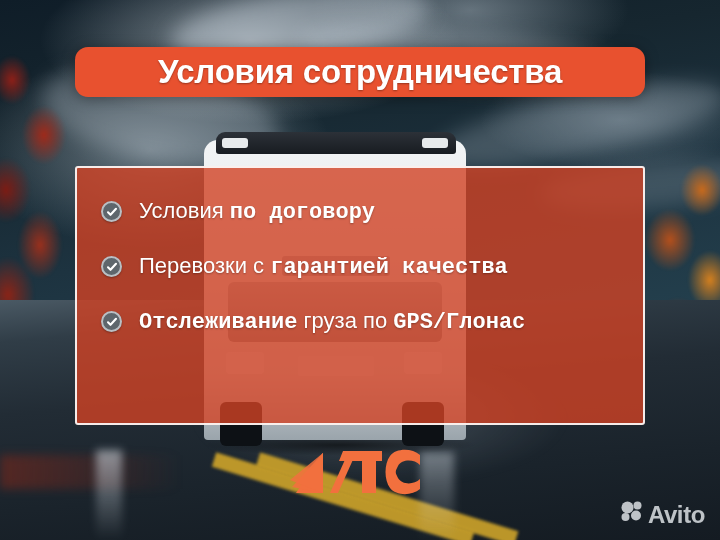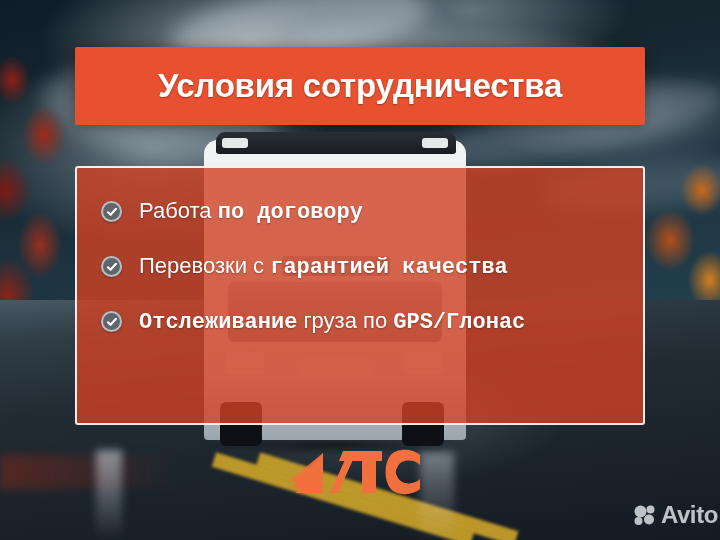--- a/index.html
+++ b/index.html
@@ -162,23 +162,23 @@
   .truck-shadow {
     position: absolute; left: 150px; top: 430px;
     width: 380px; height: 30px;
     background: radial-gradient(ellipse 190px 15px at 190px 15px, rgba(0,0,0,.55), rgba(0,0,0,0) 72%);
   }
 
   
   .title-banner {
     position: absolute;
     left: 75px; top: 47px;
-    width: 570px; height: 78px;
+    width: 570px; height: 50px;
     background: #e8512f;
-    border-radius: 2px;
+    border-radius: 13px;
     box-shadow: 0 2px 14px rgba(0,0,0,.35);
     display: flex;
     align-items: center;
     justify-content: center;
   }
   .title-text {
     color: #ffffff;
     font-size: 33px;
     font-weight: bold;
     letter-spacing: -0.2px;
@@ -235,23 +235,22 @@
   .atc-logo {
     position: absolute;
     left: 290px; top: 447px;
     width: 142px; height: 52px;
   }
   .atc-logo svg { display: block; }
 
   
   .avito {
     position: absolute;
-    right: 2px; bottom: 11px;
+    right: 15px; bottom: 11px;
     display: flex;
-    align-items: center;
     opacity: .80;
   }
   .avito-mark { margin-right: 5px; }
   .avito-mark svg { display: block; }
   .avito-word {
     color: #e9edf0;
     font-size: 24px;
     font-weight: bold;
     letter-spacing: -0.4px;
   }
@@ -301,21 +300,21 @@
 
   <div class="panel">
     <ul class="feature-list">
 
       <li class="feature-item">
         <span class="check-icon">
           <svg width="12" height="12" viewBox="0 0 12 12">
               <path d="M2 6.3 L4.5 8.8 L10 2.8" fill="none" stroke="#ffffff" stroke-width="2.1" stroke-linecap="round" stroke-linejoin="round"></path>
             </svg>
         </span>
-        <span class="feature-text"><span>Работа </span><b>по договору</b><span></span></span>
+        <span class="feature-text"><span>Условия </span><b>по договору</b><span></span></span>
       </li>
 
       <li class="feature-item">
         <span class="check-icon">
           <svg width="12" height="12" viewBox="0 0 12 12">
               <path d="M2 6.3 L4.5 8.8 L10 2.8" fill="none" stroke="#ffffff" stroke-width="2.1" stroke-linecap="round" stroke-linejoin="round"></path>
             </svg>
         </span>
         <span class="feature-text"><span>Перевозки с </span><b>гарантией качества</b><span></span></span>
       </li>

